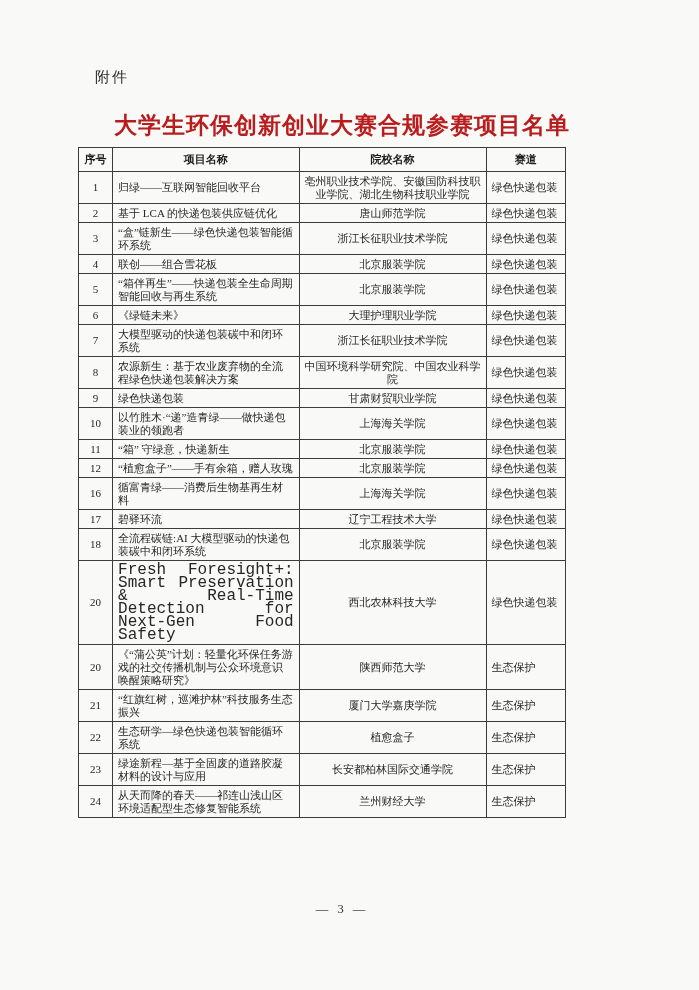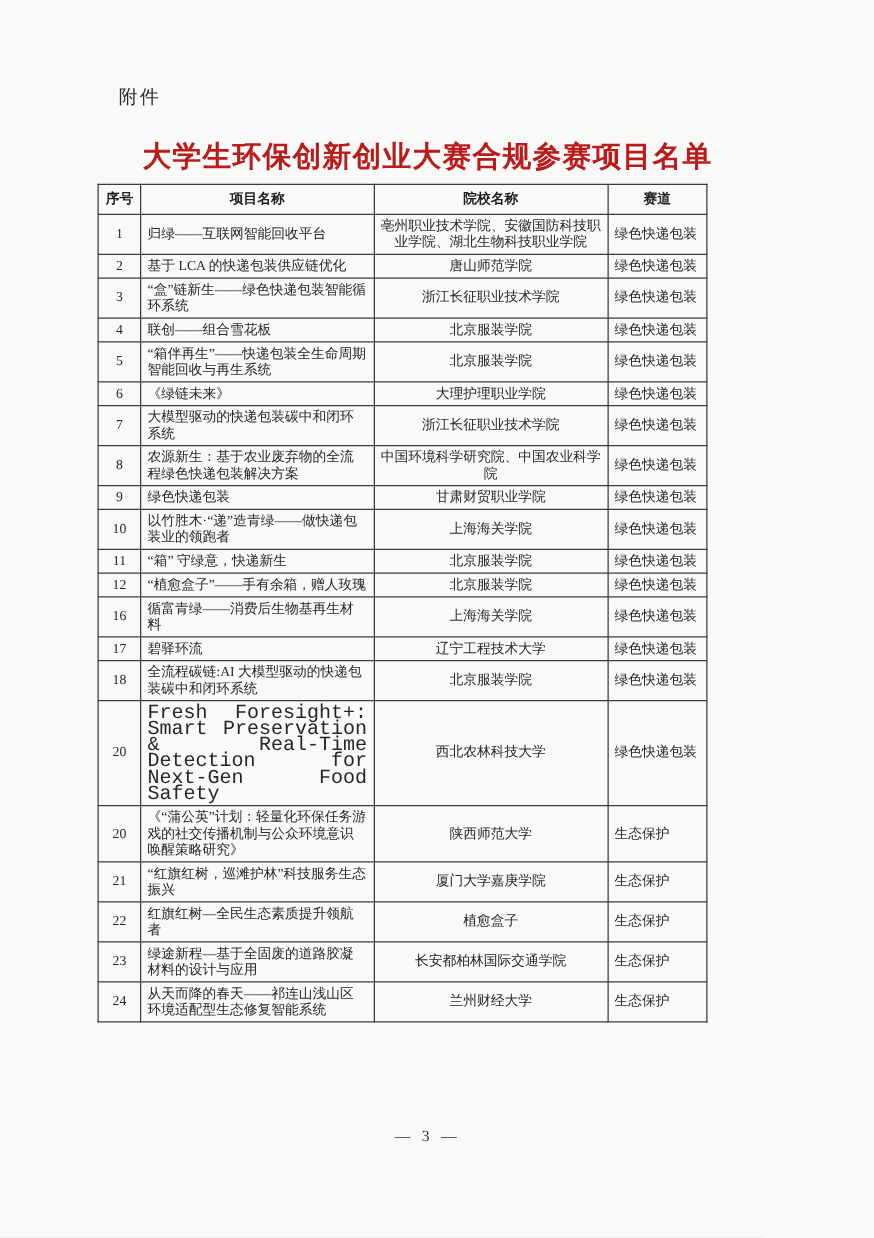--- a/index.html
+++ b/index.html
@@ -218,21 +218,21 @@
           <td class="col-track">生态保护</td>
         </tr>
         <tr>
           <td class="col-no">21</td>
           <td class="col-project">“红旗红树，巡滩护林”科技服务生态振兴</td>
           <td class="col-inst">厦门大学嘉庚学院</td>
           <td class="col-track">生态保护</td>
         </tr>
         <tr>
           <td class="col-no">22</td>
-          <td class="col-project">红旗红树—全民生态素质提升领航者</td>
+          <td class="col-project">生态研学—绿色快递包装智能循环系统</td>
           <td class="col-inst">植愈盒子</td>
           <td class="col-track">生态保护</td>
         </tr>
         <tr>
           <td class="col-no">23</td>
           <td class="col-project">绿途新程—基于全固废的道路胶凝材料的设计与应用</td>
           <td class="col-inst">长安都柏林国际交通学院</td>
           <td class="col-track">生态保护</td>
         </tr>
         <tr>

